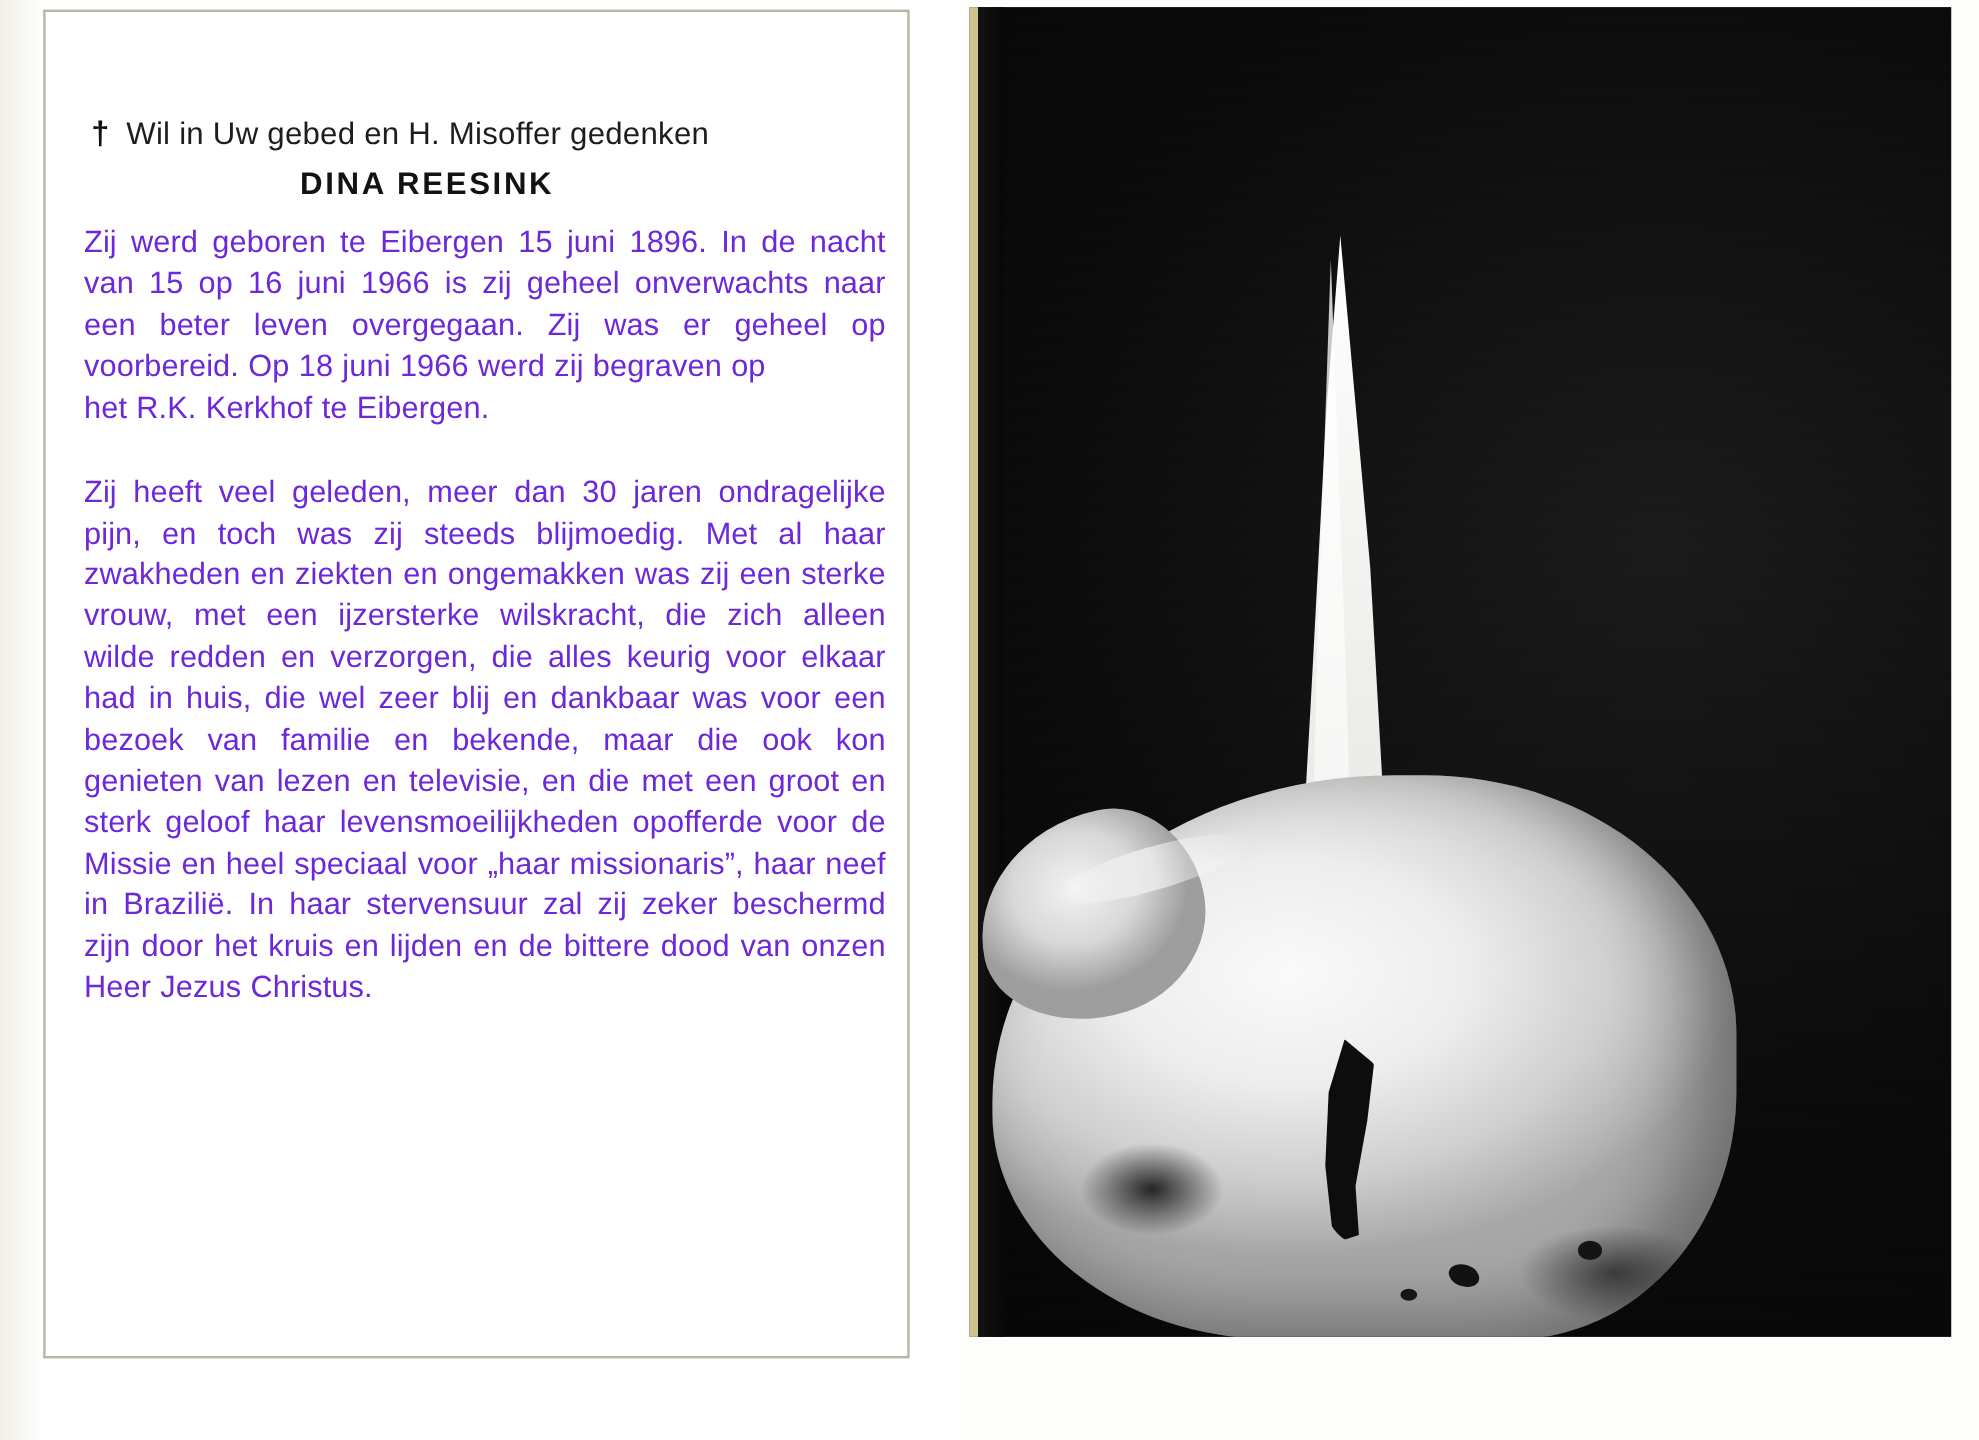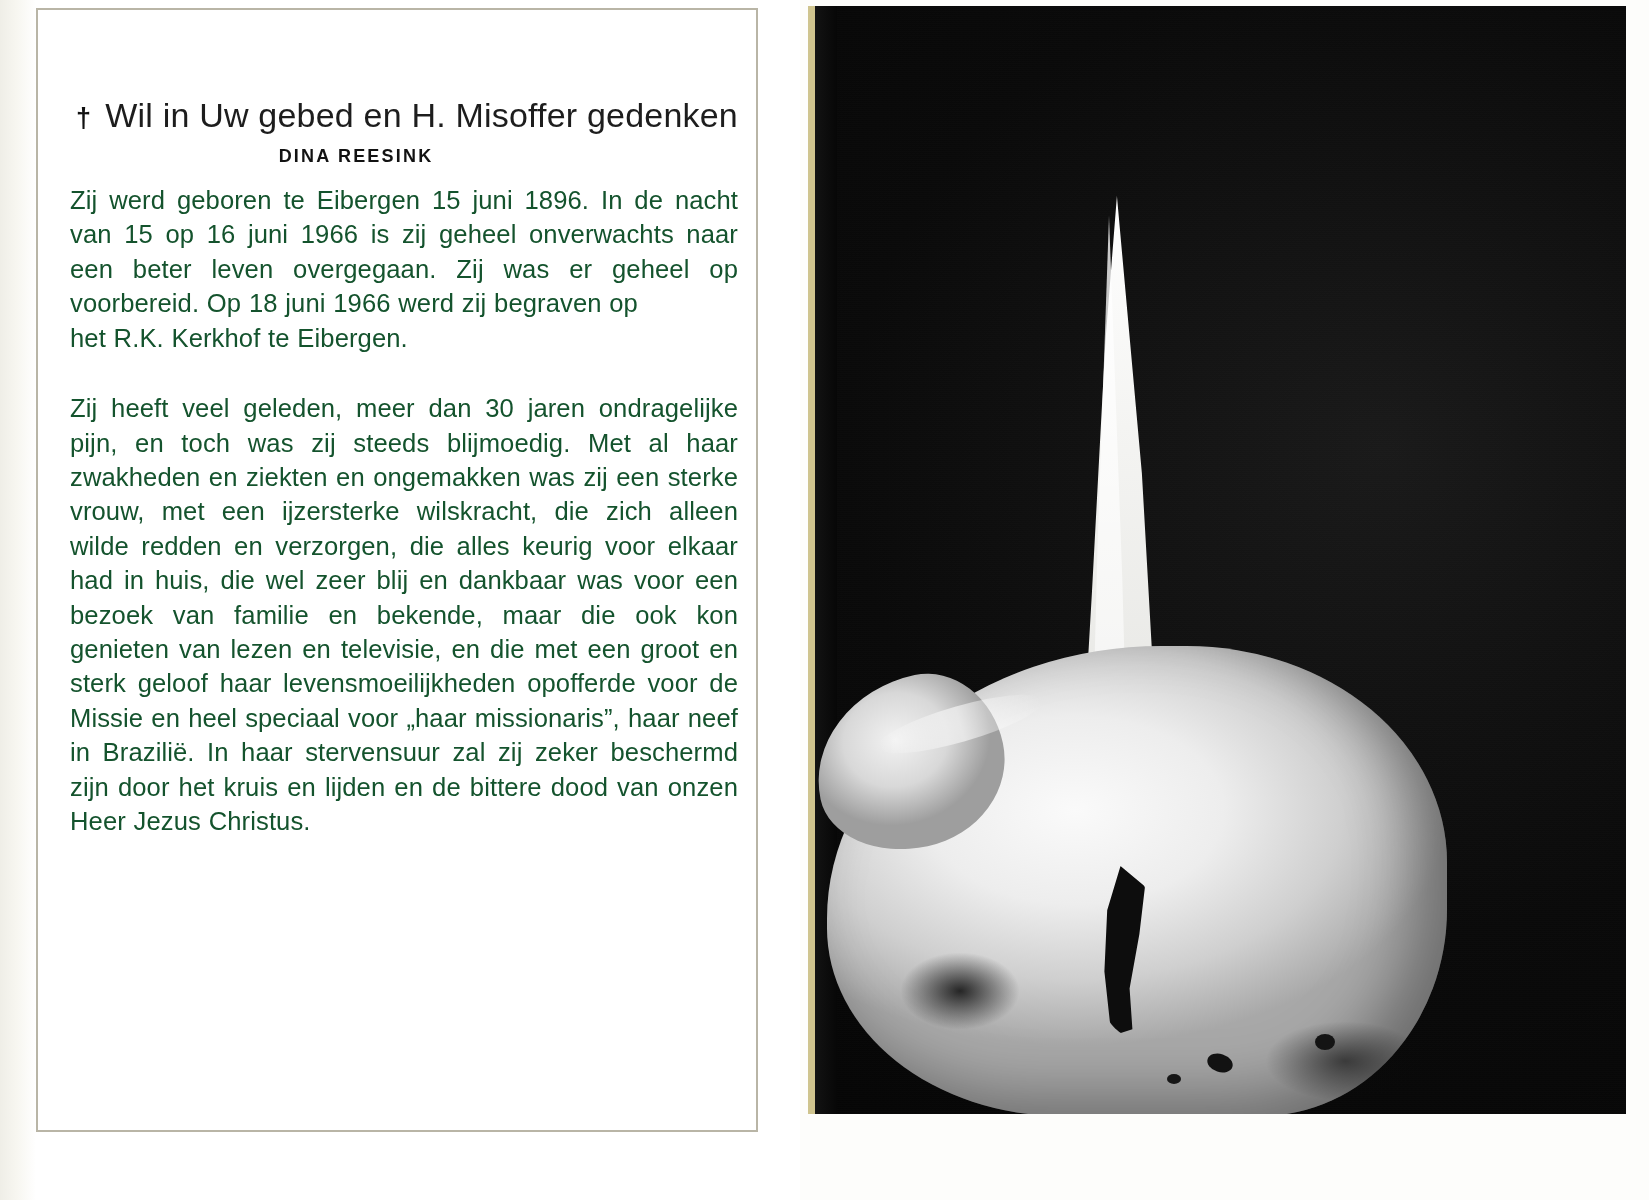--- a/index.html
+++ b/index.html
@@ -68,38 +68,38 @@
     white-space: nowrap;
   }
   .headline .cross {
     font-size: 27px;
     font-weight: 700;
     line-height: 1;
     color: #111;
     padding-left: 6px;
   }
   .headline .htext {
-    font-size: 34px;
+    font-size: 26px;
   }
 
   .deceased-name {
     margin-top: 11px;
     text-align: center;
-    font-size: 18px;
+    font-size: 26px;
     font-weight: 700;
     letter-spacing: 2.2px;
     color: #121212;
     padding-right: 96px;
   }
 
   .para {
     margin-top: 16px;
     font-size: 25.6px;
     line-height: 1.345;
-    color: #14532d;
+    color: #6d28d9;
     text-align: justify;
     text-justify: inter-word;
     letter-spacing: 0.1px;
     word-spacing: 0.5px;
   }
   .para .centered-tail {
     display: block;
     text-align: left;
   }
   .para.block-2 { margin-top: 36px; }

